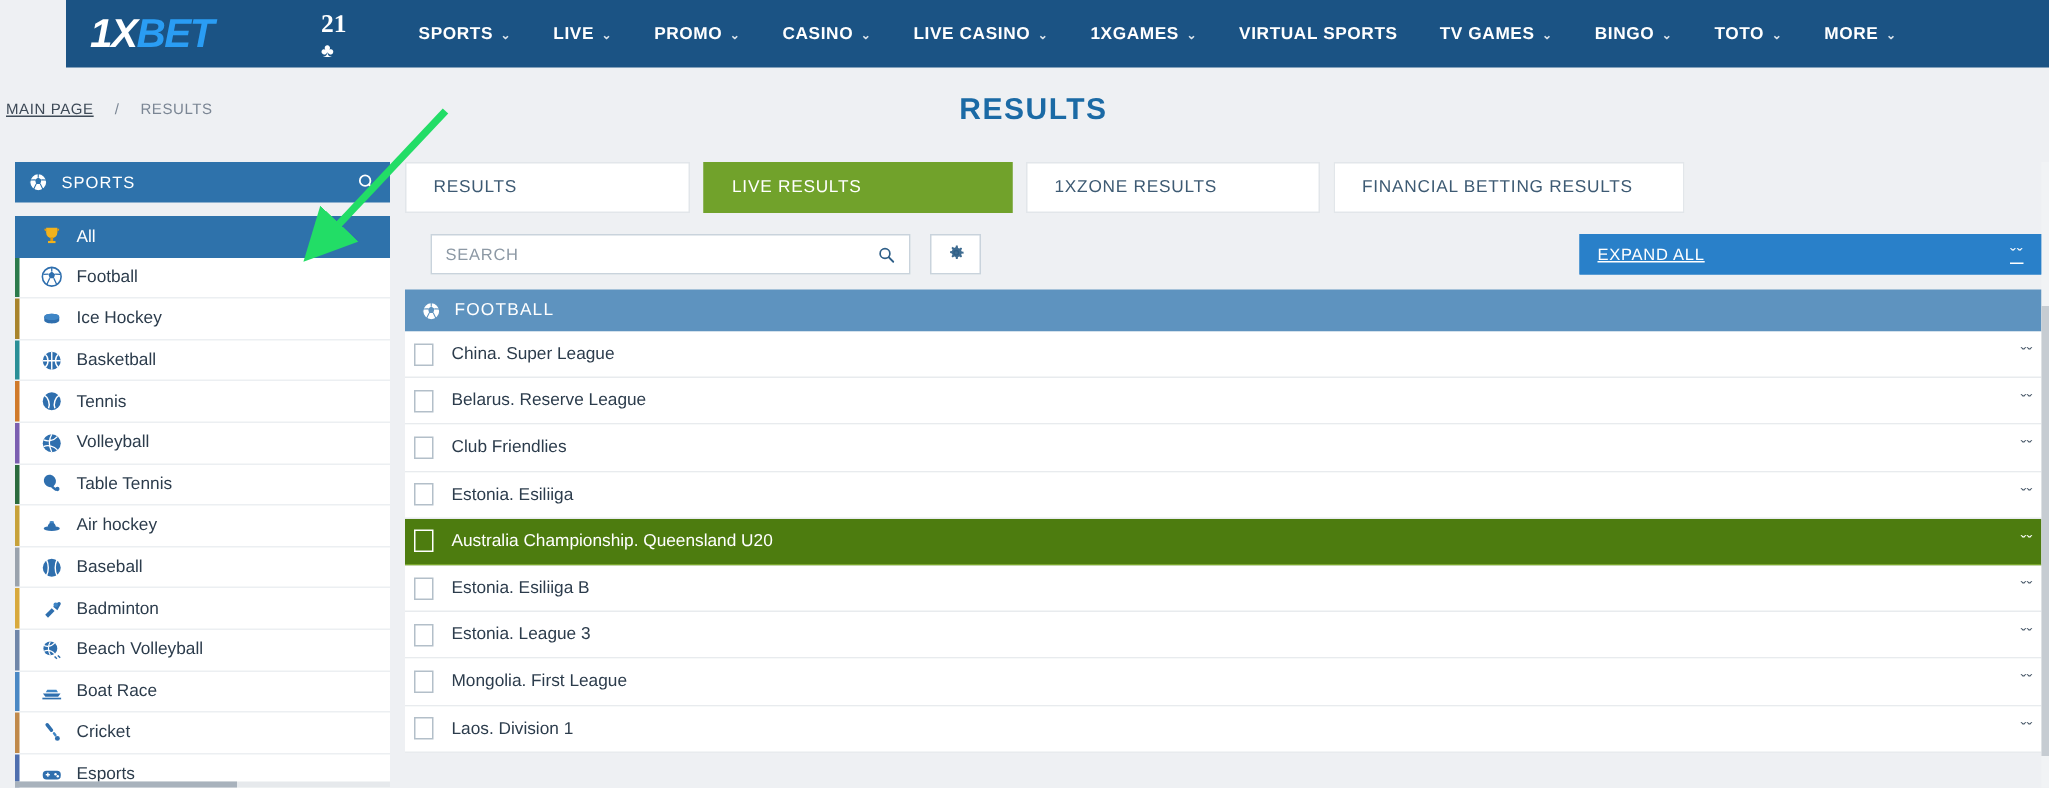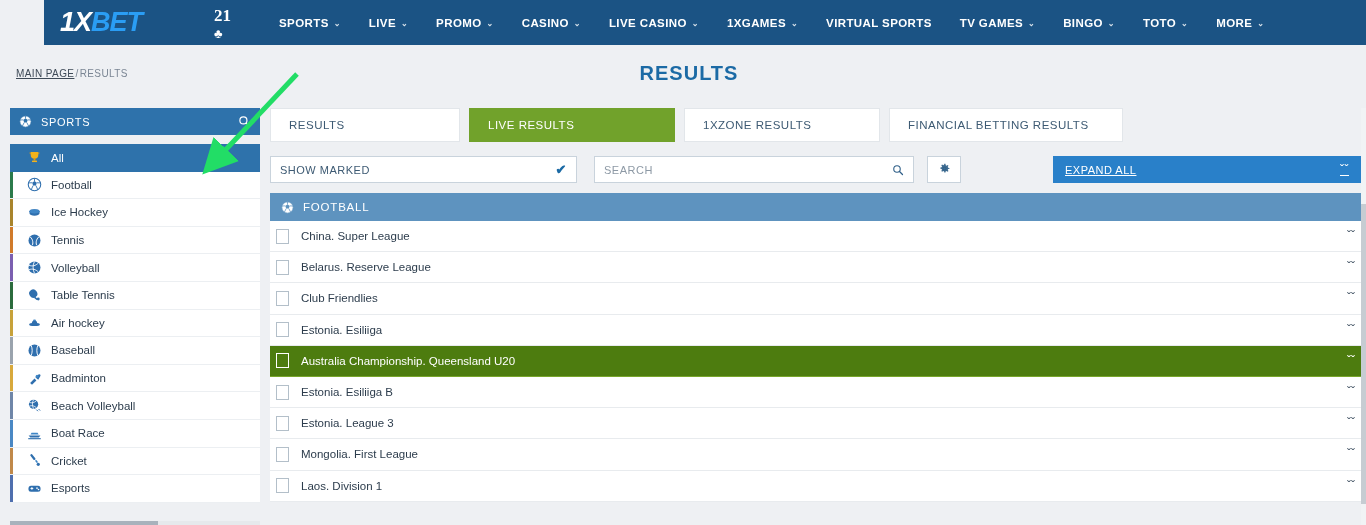--- a/index.html
+++ b/index.html
@@ -48,24 +48,24 @@
     letter-spacing: 0.4px;
     padding: 0 14px;
     display: flex; align-items: center; gap: 5px;
     white-space: nowrap;
     cursor: pointer;
   }
   .caret { font-size: 8px; opacity: .85; transform: translateY(1px); }
 
   
   .breadcrumb {
-    position: absolute; left: 16px; top: 68px;
+    position: absolute; left: 4px; top: 68px;
     font-size: 10px; letter-spacing: .4px;
     color: #7b8694;
-    display: flex; align-items: center; gap: 1px;
+    display: flex; align-items: center; gap: 14px;
     white-space: nowrap;
   }
   .breadcrumb .bc-link { color: #3e4a57; text-decoration: underline; cursor: pointer; }
 
   
   .page-title {
     position: absolute; left: 265px; top: 62px; width: 848px;
     text-align: center;
     color: #1b6aa5;
     font-size: 20px; font-weight: 700;
@@ -339,20 +339,30 @@
         <span class="sb-ico">
           <svg width="15" height="15" viewBox="0 0 24 24">
             <ellipse cx="12" cy="10" rx="8" ry="3.4" fill="#2f6fae"></ellipse>
             <path d="M4 10v3.6c0 1.9 3.6 3.4 8 3.4s8-1.5 8-3.4V10z" fill="#2f6fae"></path>
             <ellipse cx="12" cy="10" rx="8" ry="3.4" fill="#3f86c6"></ellipse>
           </svg>
         </span>
         <span>Ice Hockey</span>
       </div>
       <div class="sb-item">
+        <span class="strip" style="background: rgb(42, 143, 150);"></span>
+        <span class="sb-ico">
+          <svg width="15" height="15" viewBox="0 0 24 24">
+            <circle cx="12" cy="12" r="9.6" fill="#2f6fae"></circle>
+            <path d="M2.4 12h19.2M12 2.4v19.2M5 5c4 3.3 4 11 0 14M19 5c-4 3.3-4 11 0 14" stroke="#fff" stroke-width="1.5" fill="none"></path>
+          </svg>
+        </span>
+        <span>Basketball</span>
+      </div>
+      <div class="sb-item">
         <span class="strip" style="background: rgb(208, 122, 42);"></span>
         <span class="sb-ico">
           <svg width="15" height="15" viewBox="0 0 24 24">
             <circle cx="12" cy="12" r="9.6" fill="#2f6fae"></circle>
             <path d="M4 5.5c4.5 2.5 6.5 9.5 4.6 14M20 5.5c-4.5 2.5-6.5 9.5-4.6 14" stroke="#fff" stroke-width="1.6" fill="none"></path>
           </svg>
         </span>
         <span>Tennis</span>
       </div>
       <div class="sb-item">
@@ -471,24 +481,20 @@
       </div>
       <div class="tab w3">
         <span>1XZONE RESULTS</span>
       </div>
       <div class="tab w4">
         <span>FINANCIAL BETTING RESULTS</span>
       </div>
     </div>
 
   <div class="filterrow">
-    <div class="ctl show-marked">
-      <span>SHOW MARKED</span>
-      <span class="check">✔</span>
-    </div>
 
     <div class="ctl search-box">
       <span class="sb-txt">SEARCH</span>
       <span class="mag">
         <svg width="12" height="12" viewBox="0 0 24 24">
             <circle cx="10" cy="10" r="6.5" fill="none" stroke="#2f5f88" stroke-width="2.2"></circle>
             <line x1="15" y1="15" x2="21" y2="21" stroke="#2f5f88" stroke-width="2.4" stroke-linecap="round"></line>
           </svg>
       </span>
     </div>

